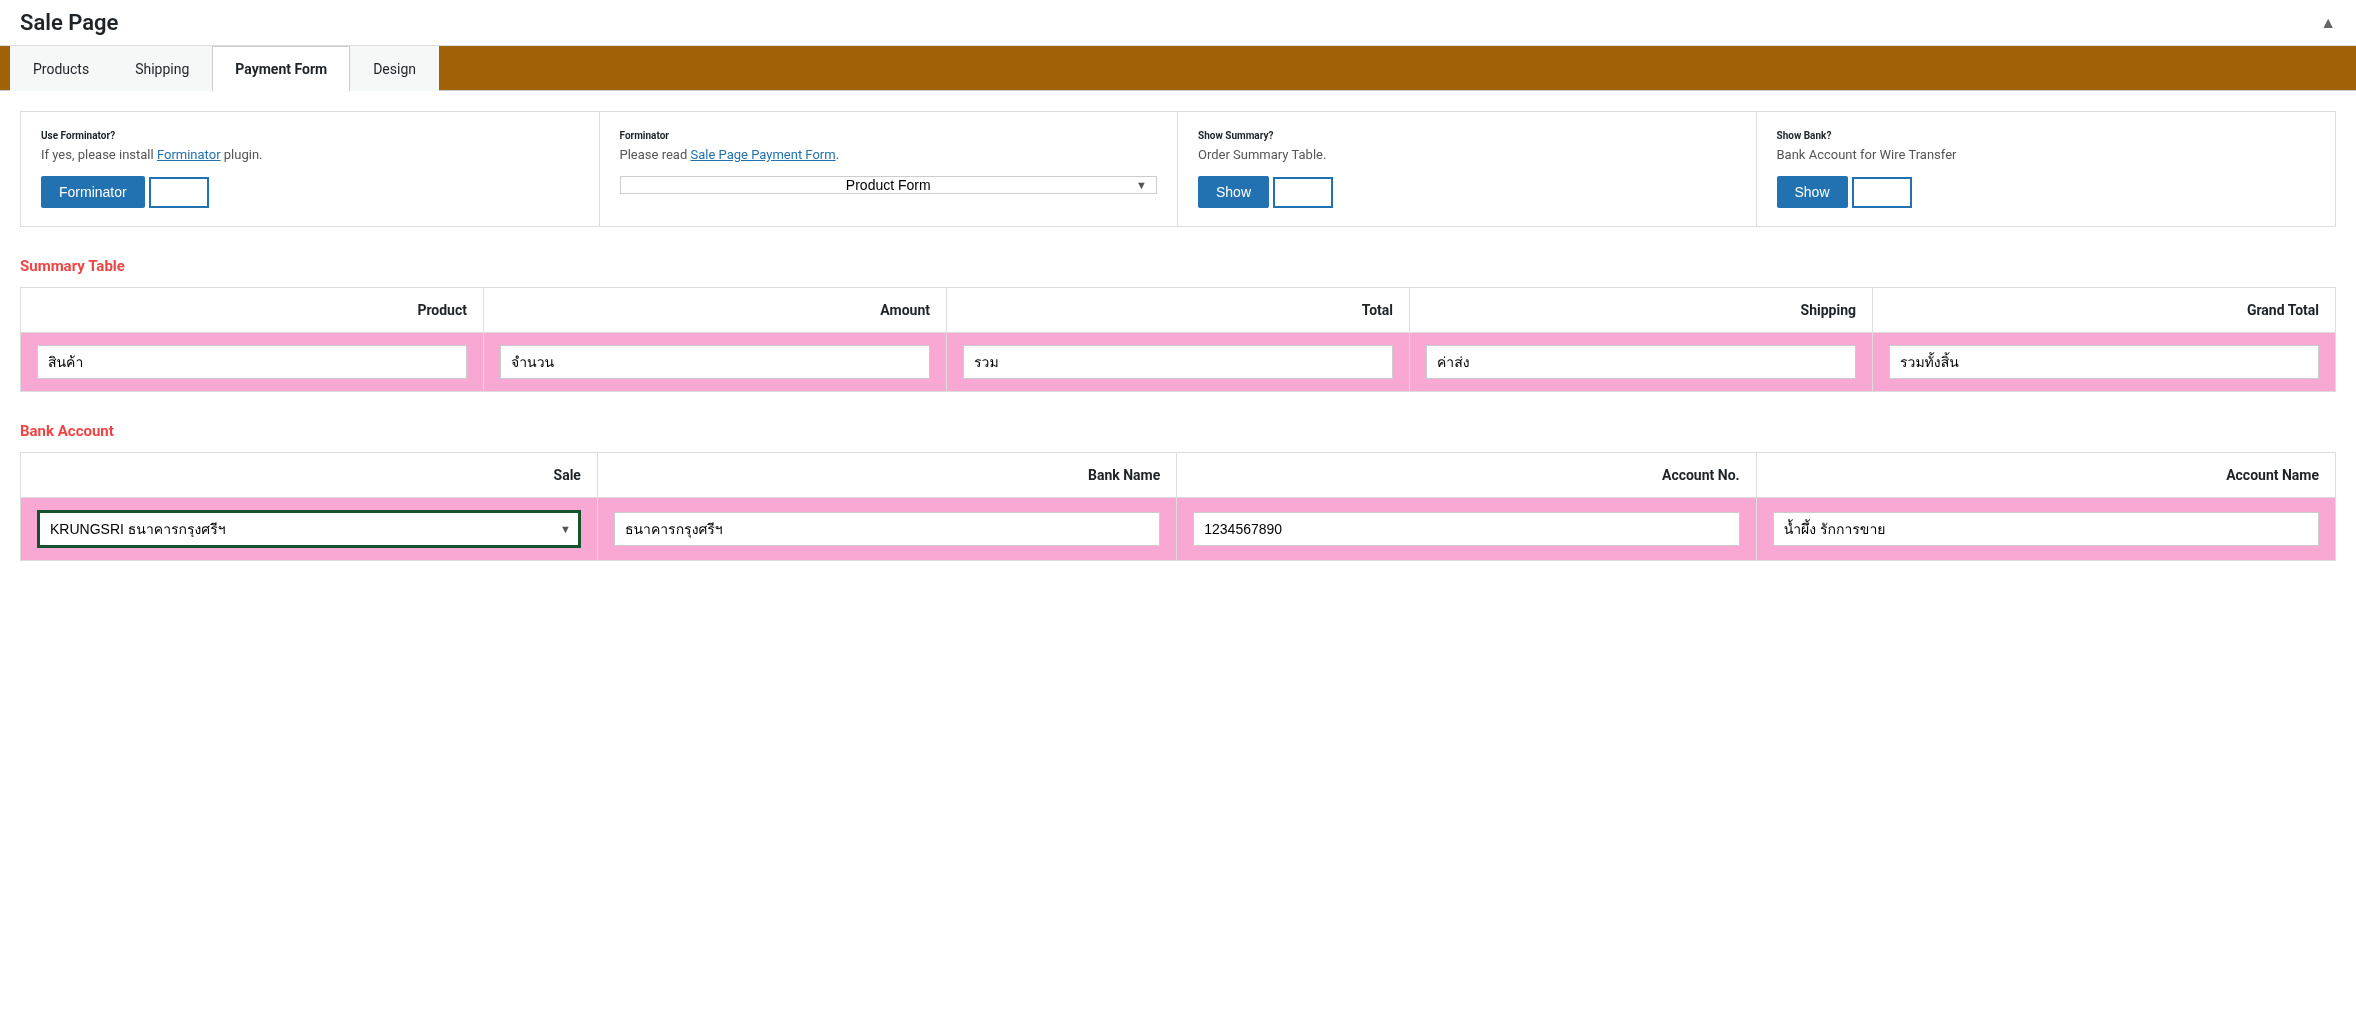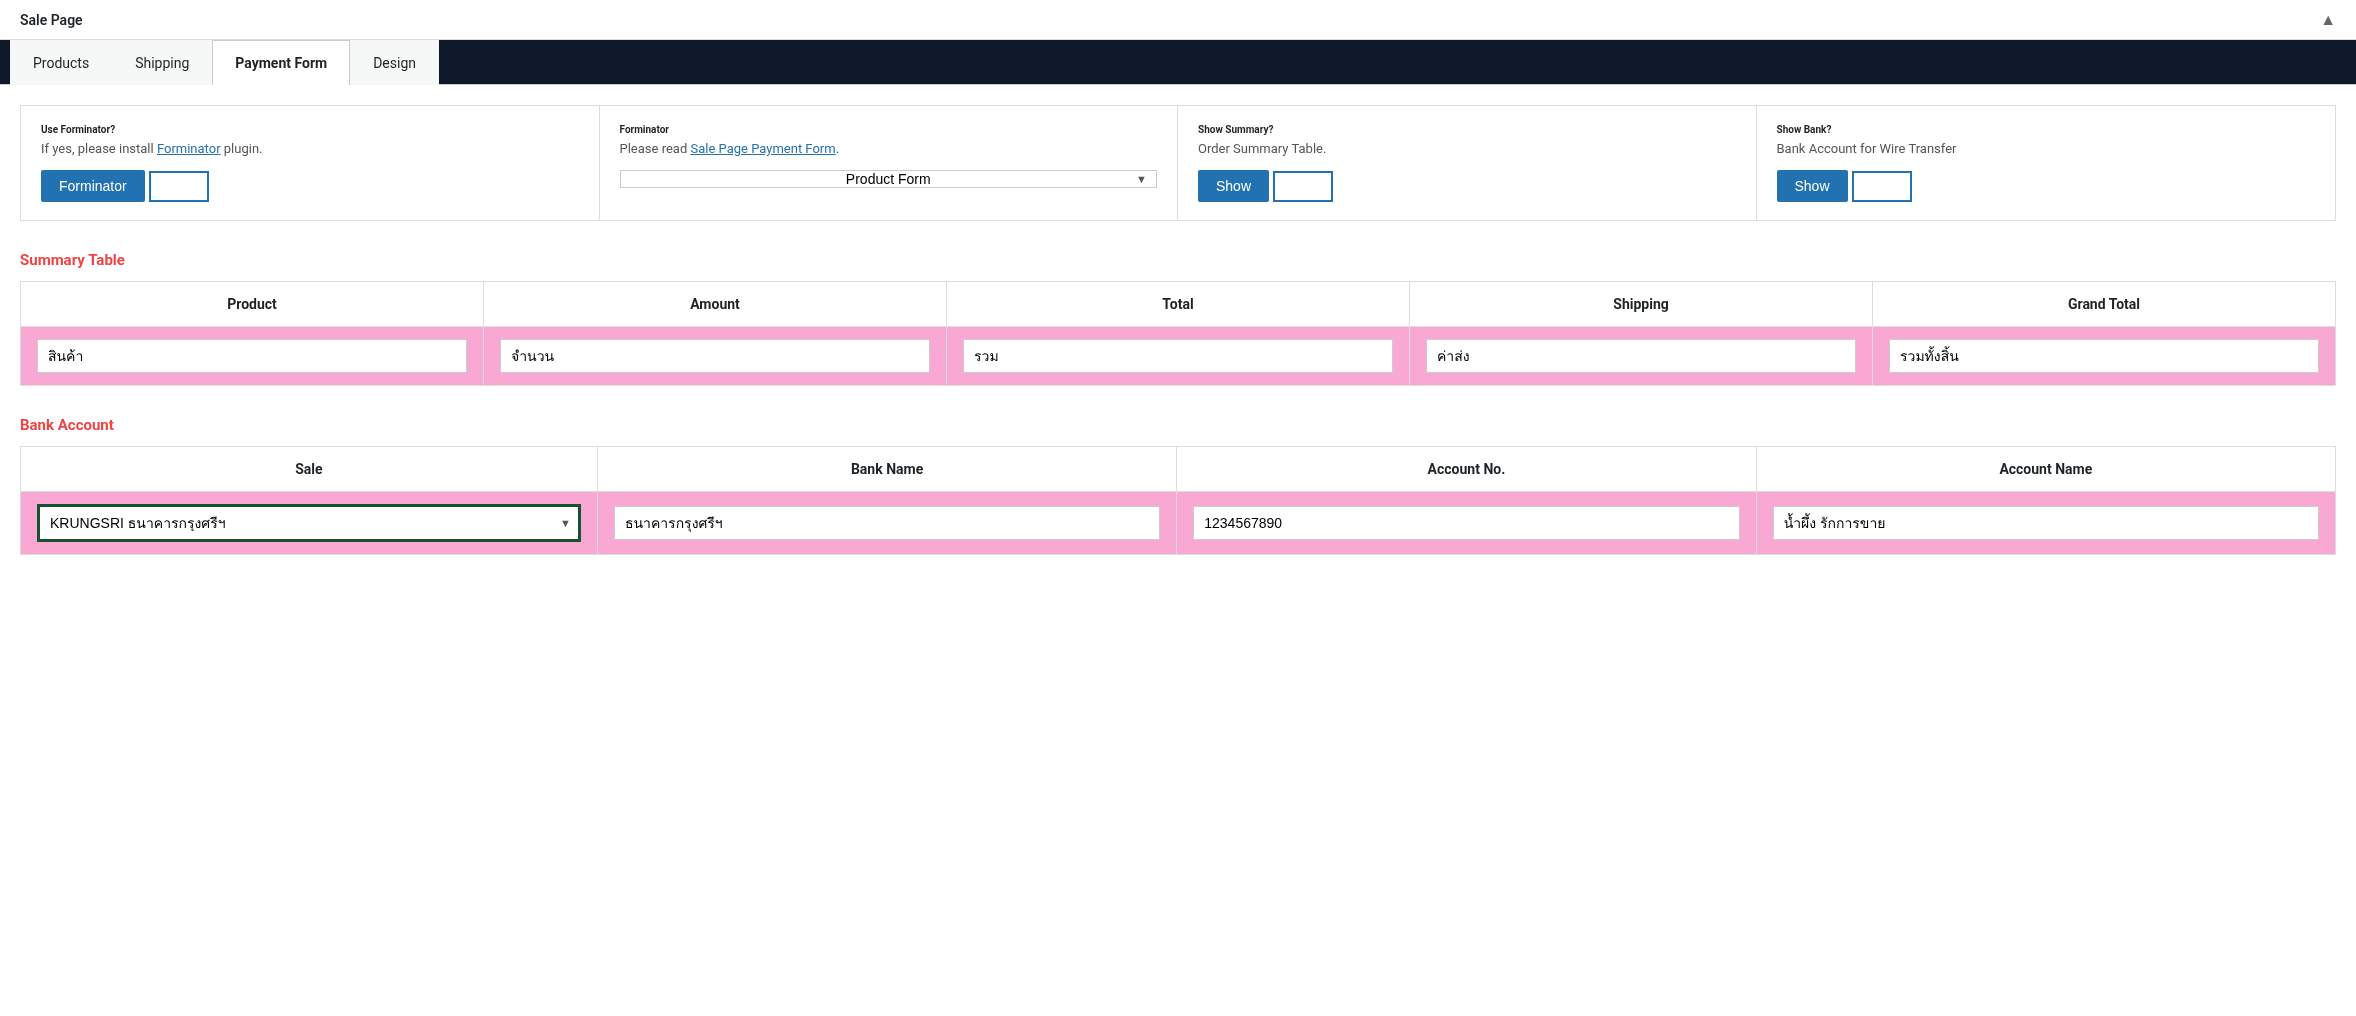--- a/index.html
+++ b/index.html
@@ -16,33 +16,33 @@
     }
     .page-header {
       display: flex;
       align-items: center;
       justify-content: space-between;
       padding: 10px 20px;
       border-bottom: 1px solid #ddd;
       background: #fff;
     }
     .page-title {
-      font-size: 14px;
+      font-size: 22px;
       font-weight: 600;
       color: #1d2327;
     }
     .collapse-icon {
       font-size: 16px;
       color: #666;
       cursor: pointer;
     }
     .tabs-bar {
       display: flex;
       border-bottom: 1px solid #ccc;
-      background: #0f172a;
+      background: #a16207;
       padding: 0 10px;
     }
     .tab {
       padding: 14px 22px;
       font-size: 14px;
       cursor: pointer;
       border: 1px solid transparent;
       border-bottom: none;
       margin-bottom: -1px;
       background: #f6f7f7;
@@ -140,21 +140,21 @@
     .table-section {
       margin-bottom: 30px;
     }
     .data-table {
       width: 100%;
       border: 1px solid #ddd;
       border-collapse: collapse;
     }
     .data-table th {
       padding: 14px 16px;
-      text-align: center;
+      text-align: right;
       font-weight: 700;
       font-size: 14px;
       border-bottom: 1px solid #ddd;
       border-right: 1px solid #ddd;
       background: #fff;
     }
     .data-table th:last-child {
       border-right: none;
     }
     .data-table td {

